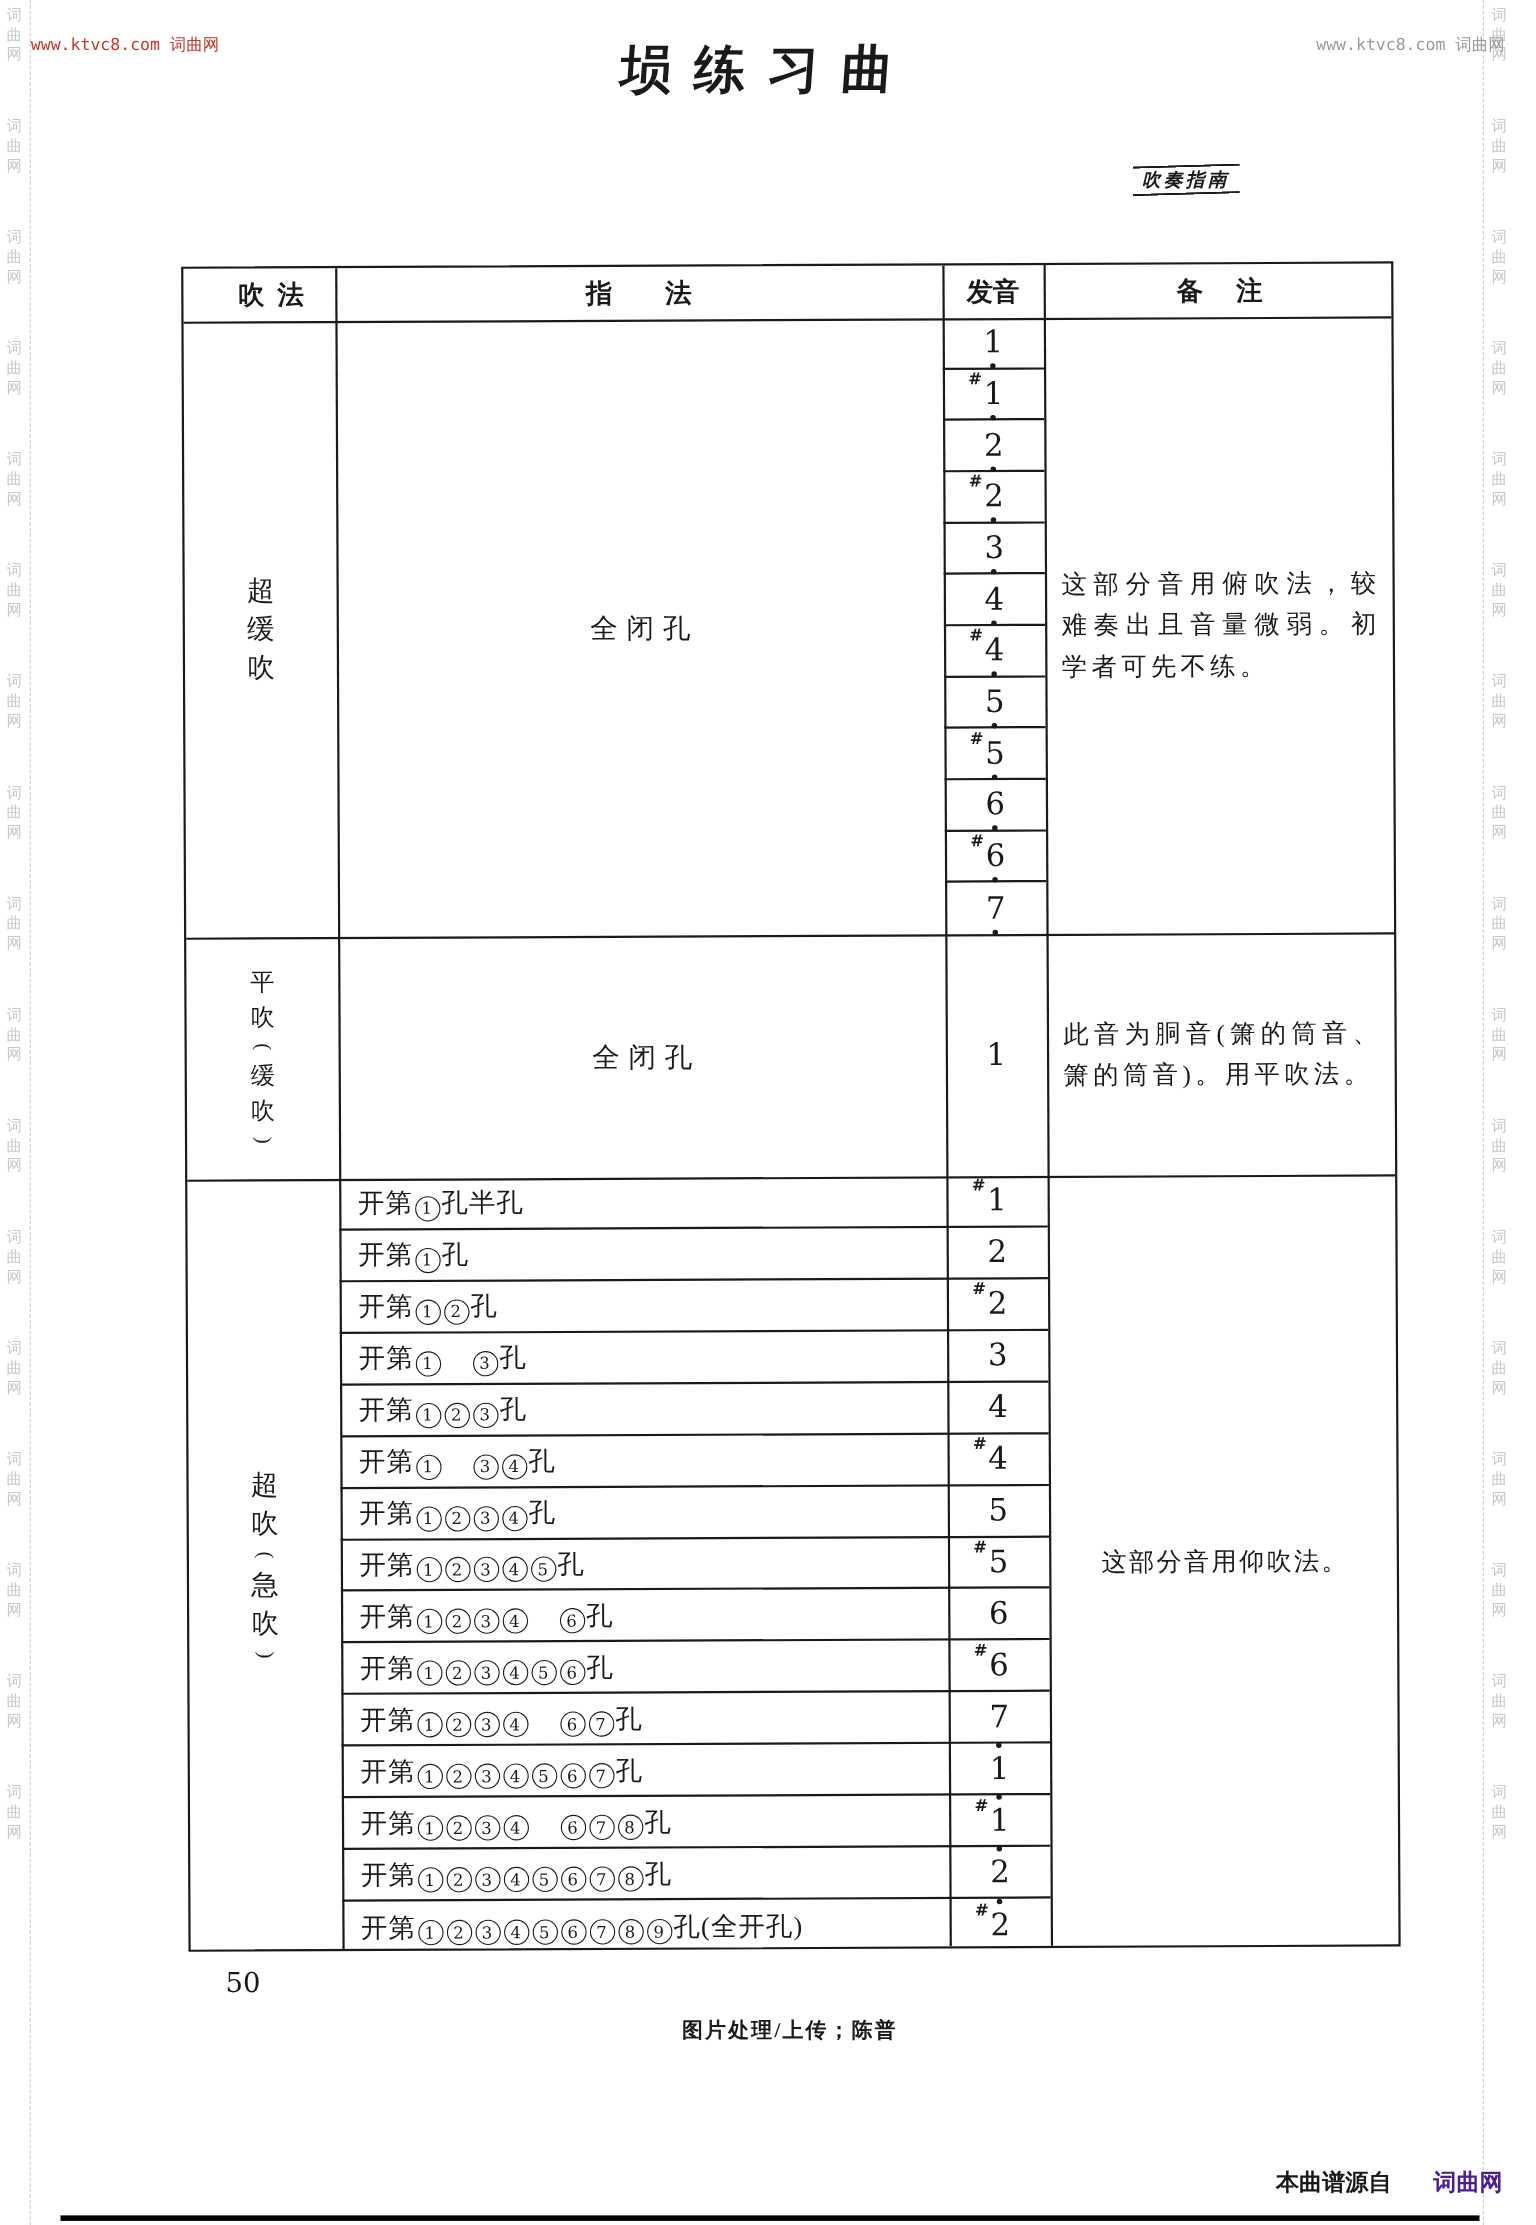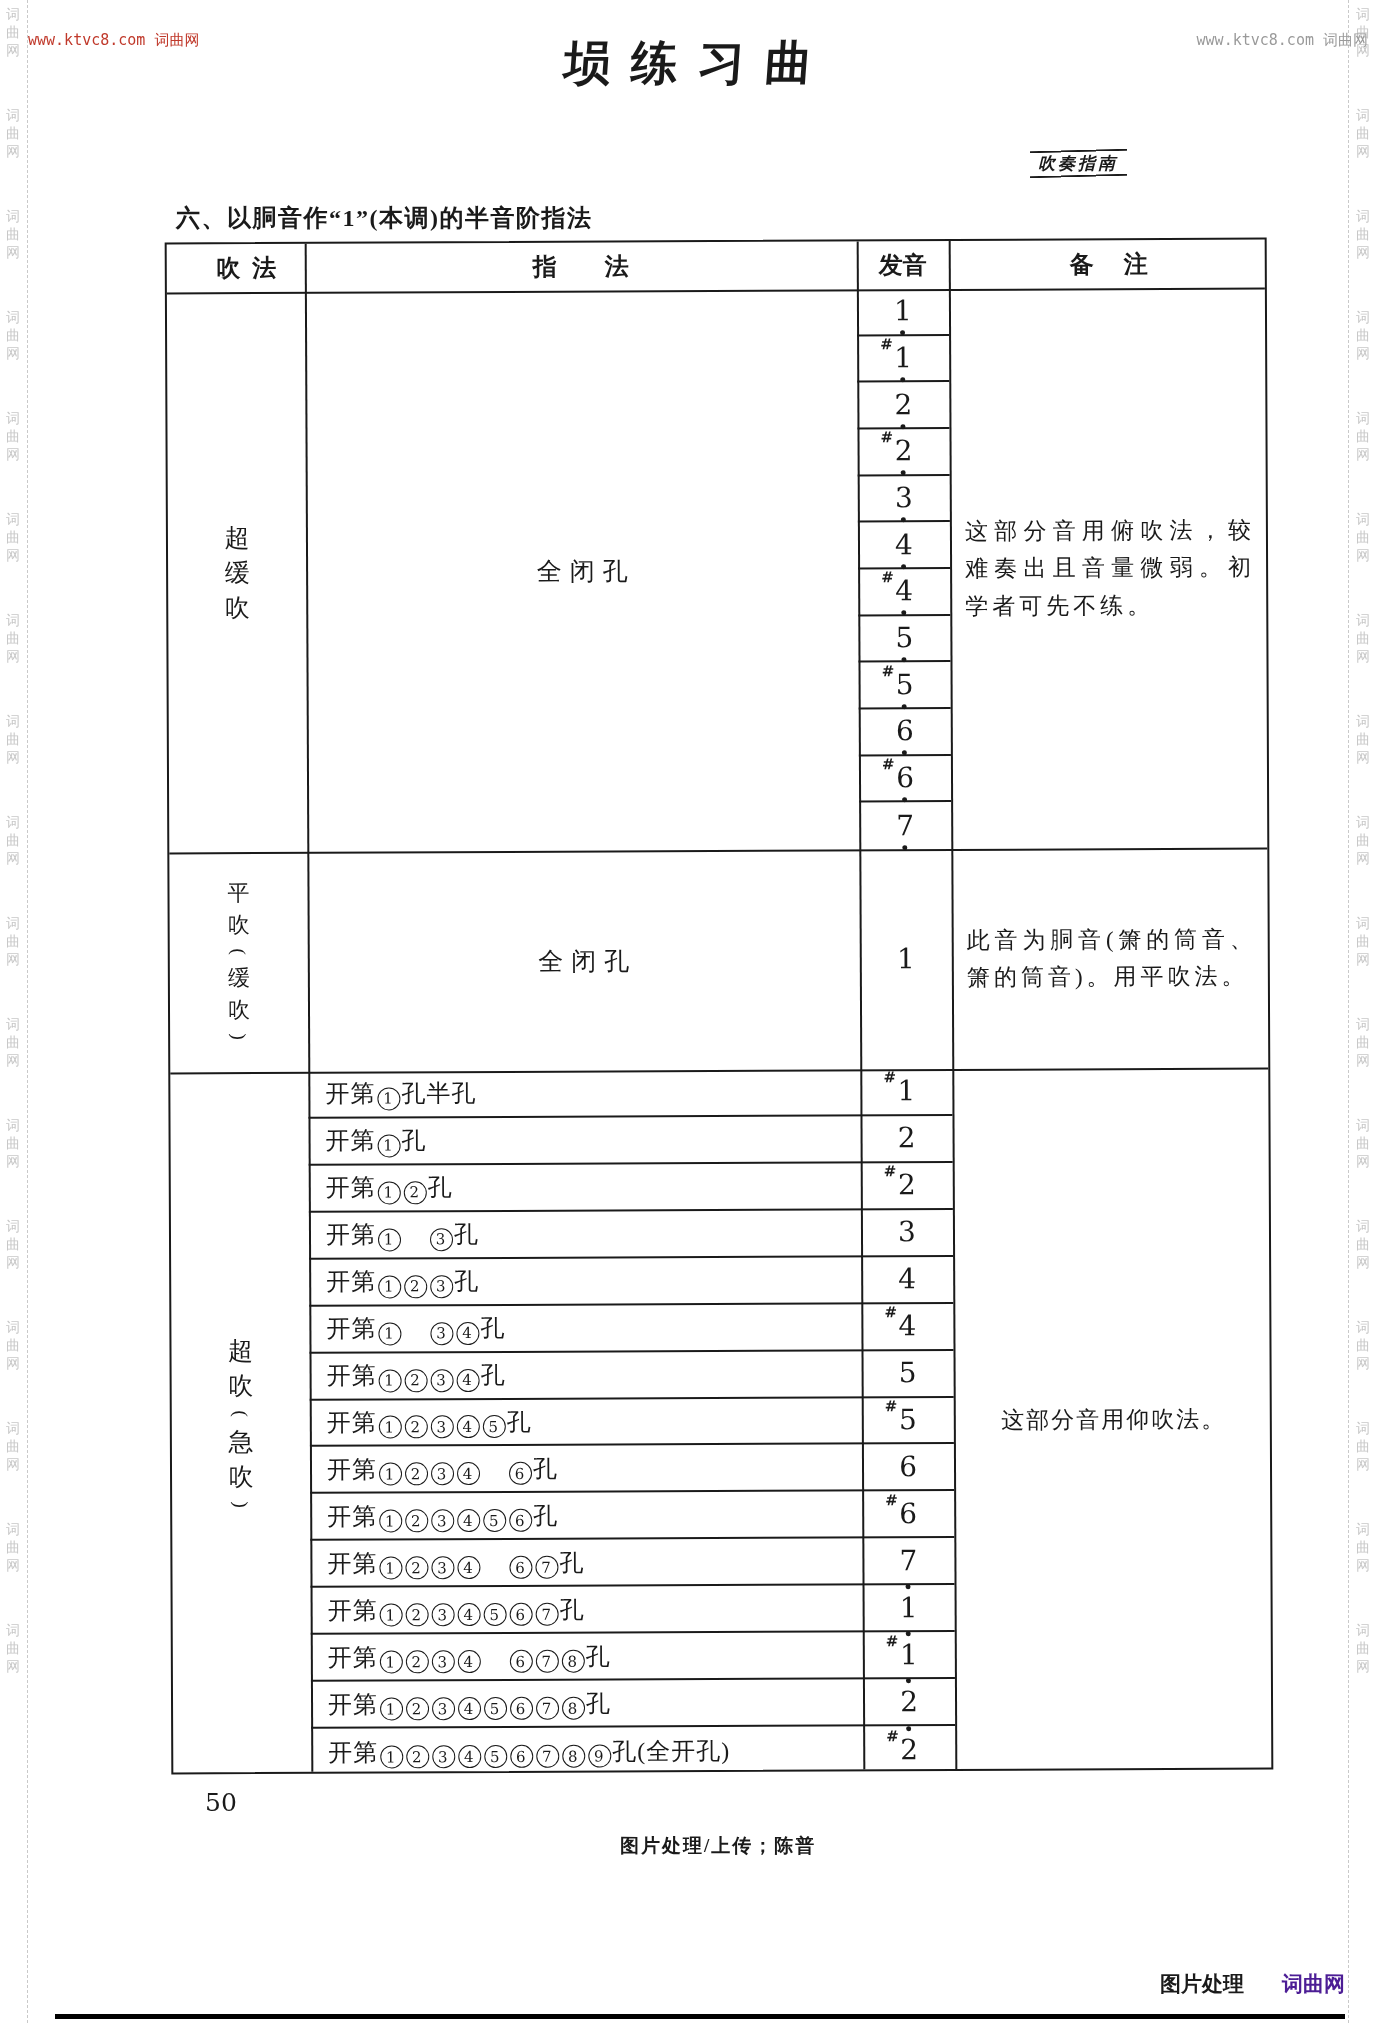--- a/index.html
+++ b/index.html
@@ -238,21 +238,20 @@
   <div class="url right">www.ktvc8.com 词曲网</div>
 
   <div class="title">埙练习曲</div>
 
   <div class="badge">
     <div class="hatch"></div>
     <div class="badge-text">吹奏指南</div>
     <div class="hatch"></div>
   </div>
 
-  <div class="heading">六、以胴音作“1”(本调)的半音阶指法</div>
 
   <div class="tbl">
 
     <div class="vline" style="left:138px;"></div>
     <div class="vline" style="left:690px;"></div>
     <div class="vline" style="left:782px;"></div>
     <div class="hline" style="top:48px;"></div>
     <div class="hline" style="top:608px;"></div>
     <div class="hline" style="top:828px;"></div>
 
@@ -465,16 +464,16 @@
       </div>
     <div class="cell" style="left:782px;top:828px;width:320px;height:704px;">
       <div class="remark single">这部分音用仰吹法。</div>
     </div>
   </div>
 
   <div class="pagenum">50</div>
   <div class="credit">图片处理/上传；陈普</div>
 
   <div class="source">
-    <span>图片处理</span><span class="site">词曲网</span>
+    <span>本曲谱源自</span><span class="site">词曲网</span>
   </div>
   <div class="botbar"></div>
 </div>
 
 </body></html>

